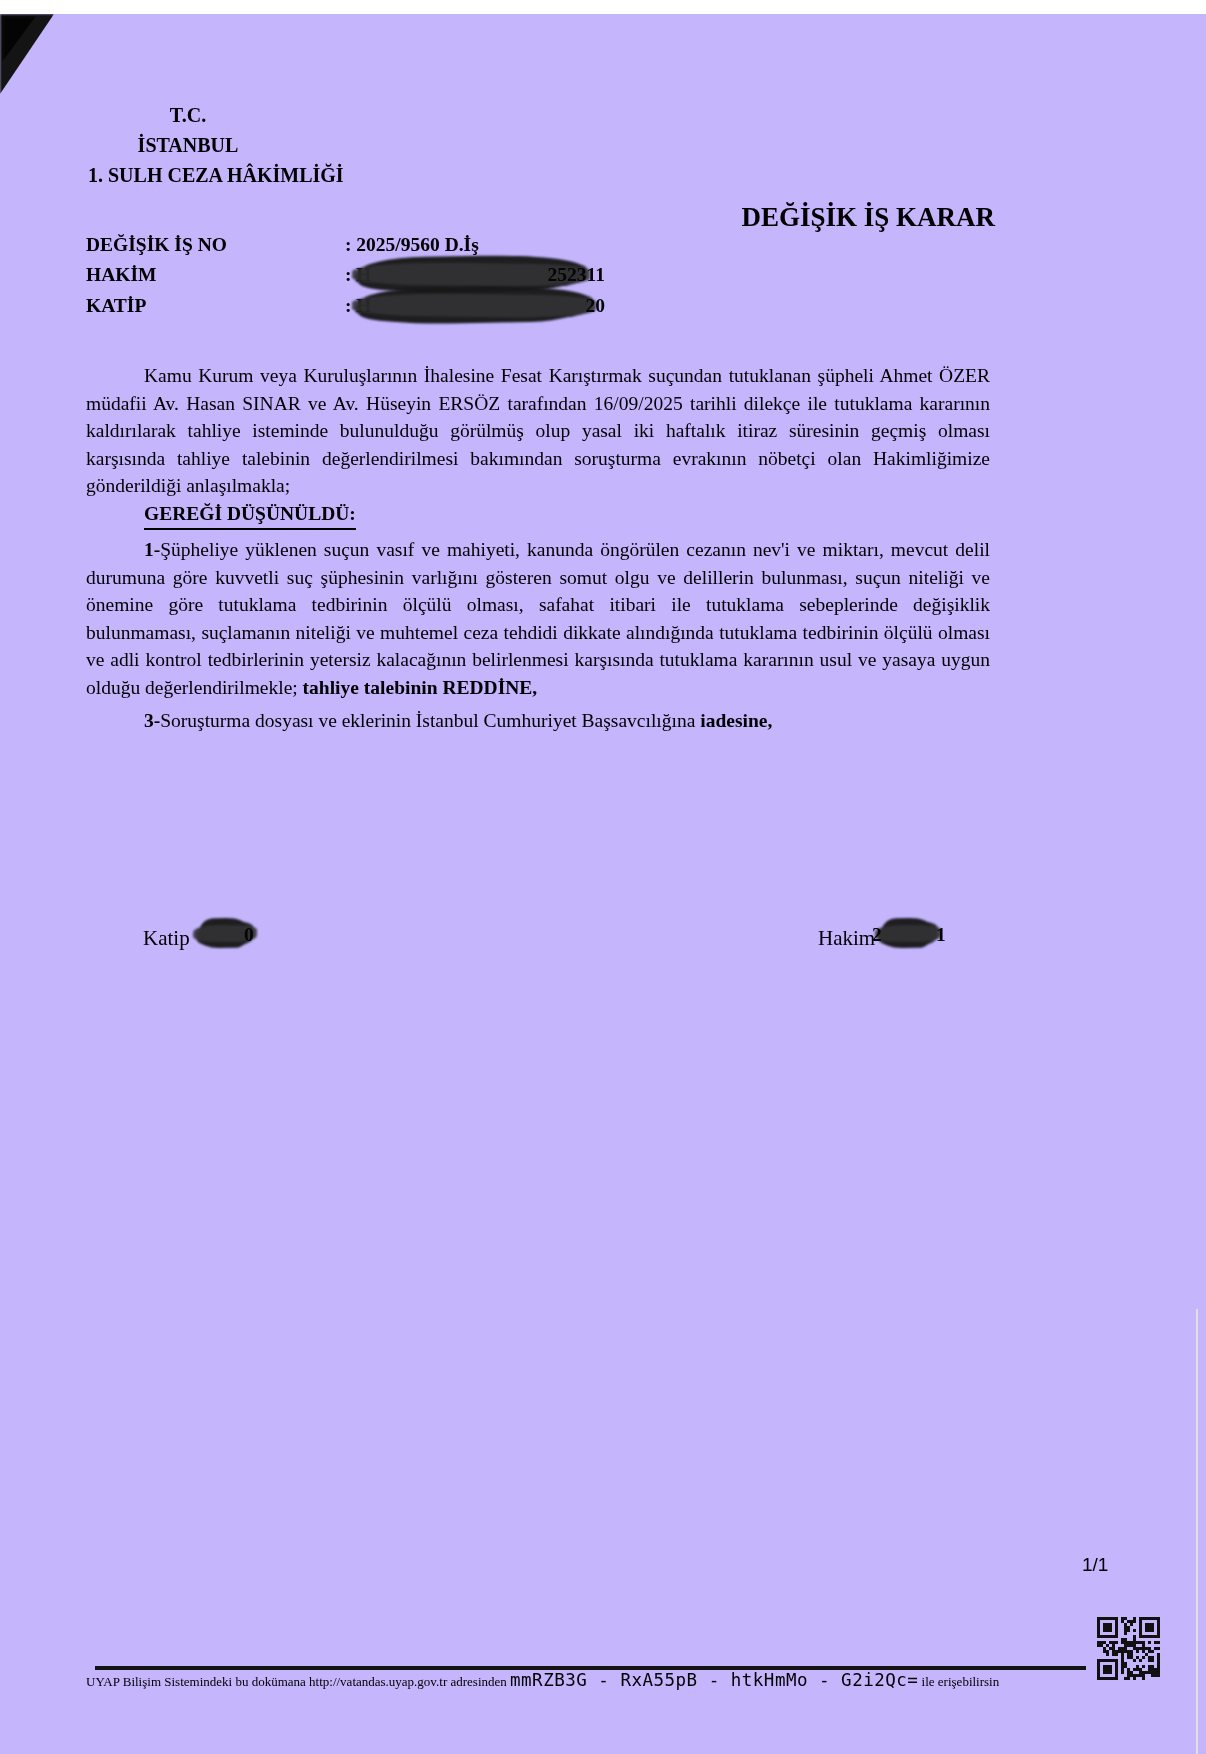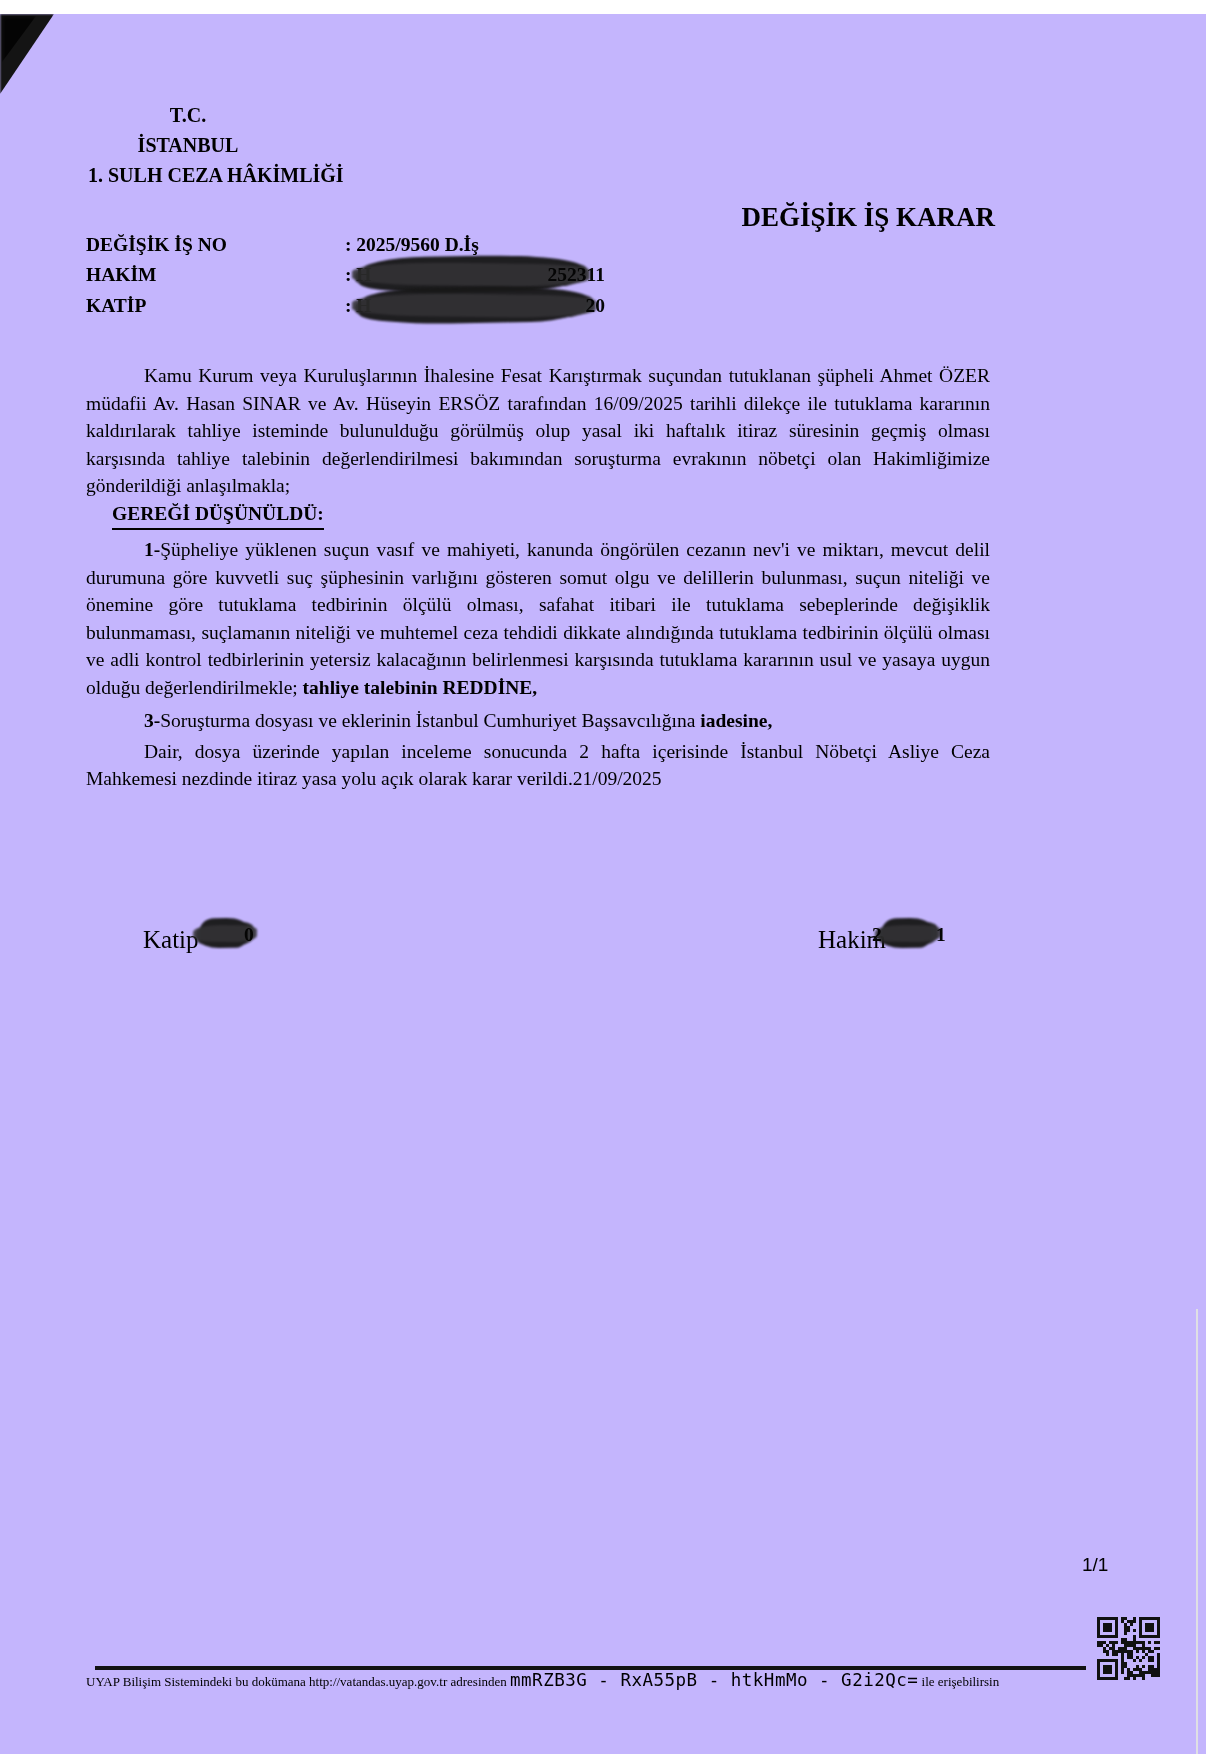--- a/index.html
+++ b/index.html
@@ -8,22 +8,22 @@
   .abs{position:absolute;}
   .b{font-weight:bold;}
   .hdr{font-size:20px;font-weight:bold;white-space:nowrap;}
   .doc-type{font-size:27px;font-weight:bold;white-space:nowrap;}
   .row-label{font-size:19.5px;font-weight:bold;white-space:nowrap;}
   .row-value{font-size:19.5px;font-weight:bold;white-space:nowrap;}
   .flow{position:absolute;left:86px;top:348px;width:904px;}
   .flow p{margin:0;font-size:19.5px;line-height:27.5px;}
   .just{text-align:justify;}
   .indent{text-indent:58px;}
-  .heading-underline{display:inline-block;font-weight:bold;border-bottom:2.5px solid #000;padding-bottom:1px;margin-left:26px;}
-  .sig{font-size:25px;}
+  .heading-underline{display:inline-block;font-weight:bold;border-bottom:2.5px solid #000;padding-bottom:1px;margin-left:58px;}
+  .sig{font-size:21px;}
   .scribble{position:absolute;background:#232323;border-radius:40% 20% 35% 25%/50% 30% 45% 35%;filter:blur(1.1px);opacity:.96;}
   .scribble::before{content:"";position:absolute;left:4px;right:6px;top:-4px;bottom:-2px;background:#181818;border-radius:30% 45% 25% 40%/40% 35% 50% 30%;transform:rotate(-1deg);}
   .scribble::after{content:"";position:absolute;left:-3px;right:-3px;top:3px;bottom:4px;background:#2e2e2e;border-radius:45% 25% 40% 30%;transform:rotate(.8deg);opacity:.85;}
   .over-digits{position:absolute;z-index:4;font-weight:bold;font-size:19.5px;color:#050505;white-space:nowrap;}
   .corner-artifact{position:absolute;left:0;top:0;width:54px;height:80px;background:#141414;clip-path:polygon(0 0,54px 0,0 80px);filter:blur(1.2px);}
   .corner-artifact2{position:absolute;left:2px;top:2px;width:34px;height:46px;background:#000;clip-path:polygon(0 0,34px 0,0 46px);filter:blur(2px);opacity:.8;}
   .page-edge-line{position:absolute;left:1196px;top:1295px;width:2px;height:459px;background:#dfdfe4;}
   .footer-rule{position:absolute;left:95px;top:1652px;width:991px;height:4px;background:#131313;}
   .footer-text{position:absolute;left:86px;top:1656px;width:1000px;white-space:nowrap;font-size:13px;}
   .footer-code{font-family:"DejaVu Sans Mono",monospace;font-size:17.5px;letter-spacing:.5px;}
@@ -62,21 +62,20 @@
     <span class="over-digits" style="right:0;top:4px;">20</span>
   </div>
 
   <div class="flow">
     <p class="just indent">Kamu Kurum veya Kuruluşlarının İhalesine Fesat Karıştırmak suçundan tutuklanan şüpheli Ahmet ÖZER müdafii Av. Hasan SINAR ve Av. Hüseyin ERSÖZ tarafından 16/09/2025 tarihli dilekçe ile tutuklama kararının kaldırılarak tahliye isteminde bulunulduğu görülmüş olup yasal iki haftalık itiraz süresinin geçmiş olması karşısında tahliye talebinin değerlendirilmesi bakımından soruşturma evrakının nöbetçi olan Hakimliğimize gönderildiği anlaşılmakla;</p>
     <p style="margin-top:0;">
       <span class="heading-underline">GEREĞİ DÜŞÜNÜLDÜ:</span>
     </p>
     <p class="just indent" style="margin-top:6px;"><span class="b">1-</span><span>Şüpheliye yüklenen suçun vasıf ve mahiyeti, kanunda öngörülen cezanın nev'i ve miktarı, mevcut delil durumuna göre kuvvetli suç şüphesinin varlığını gösteren somut olgu ve delillerin bulunması, suçun niteliği ve önemine göre tutuklama tedbirinin ölçülü olması, safahat itibari ile tutuklama sebeplerinde değişiklik bulunmaması, suçlamanın niteliği ve muhtemel ceza tehdidi dikkate alındığında tutuklama tedbirinin ölçülü olması ve adli kontrol tedbirlerinin yetersiz kalacağının belirlenmesi karşısında tutuklama kararının usul ve yasaya uygun olduğu değerlendirilmekle; </span><span class="b">tahliye talebinin REDDİNE,</span></p>
     <p class="indent" style="margin-top:5.5px;"><span class="b">3-</span><span>Soruşturma dosyası ve eklerinin İstanbul  Cumhuriyet Başsavcılığına </span><span class="b">iadesine,</span></p>
-    <p class="just indent" style="margin-top:3.5px;">Dair, dosya üzerinde yapılan inceleme sonucunda 2 hafta içerisinde İstanbul Nöbetçi Asliye Ceza Mahkemesi nezdinde itiraz yasa yolu açık olarak karar verildi.21/09/2025</p>
   </div>
 
   <div class="abs sig" style="left:143px;top:912px;">Katip</div>
   <div class="abs" style="left:196px;top:906px;width:70px;height:30px;">
     <span class="scribble" style="left:0;top:2px;width:58px;height:24px;"></span>
     <span class="over-digits" style="left:48px;top:4px;">0</span>
   </div>
 
   <div class="abs sig" style="left:818px;top:912px;">Hakim</div>
   <div class="abs" style="left:872px;top:906px;width:90px;height:30px;">

